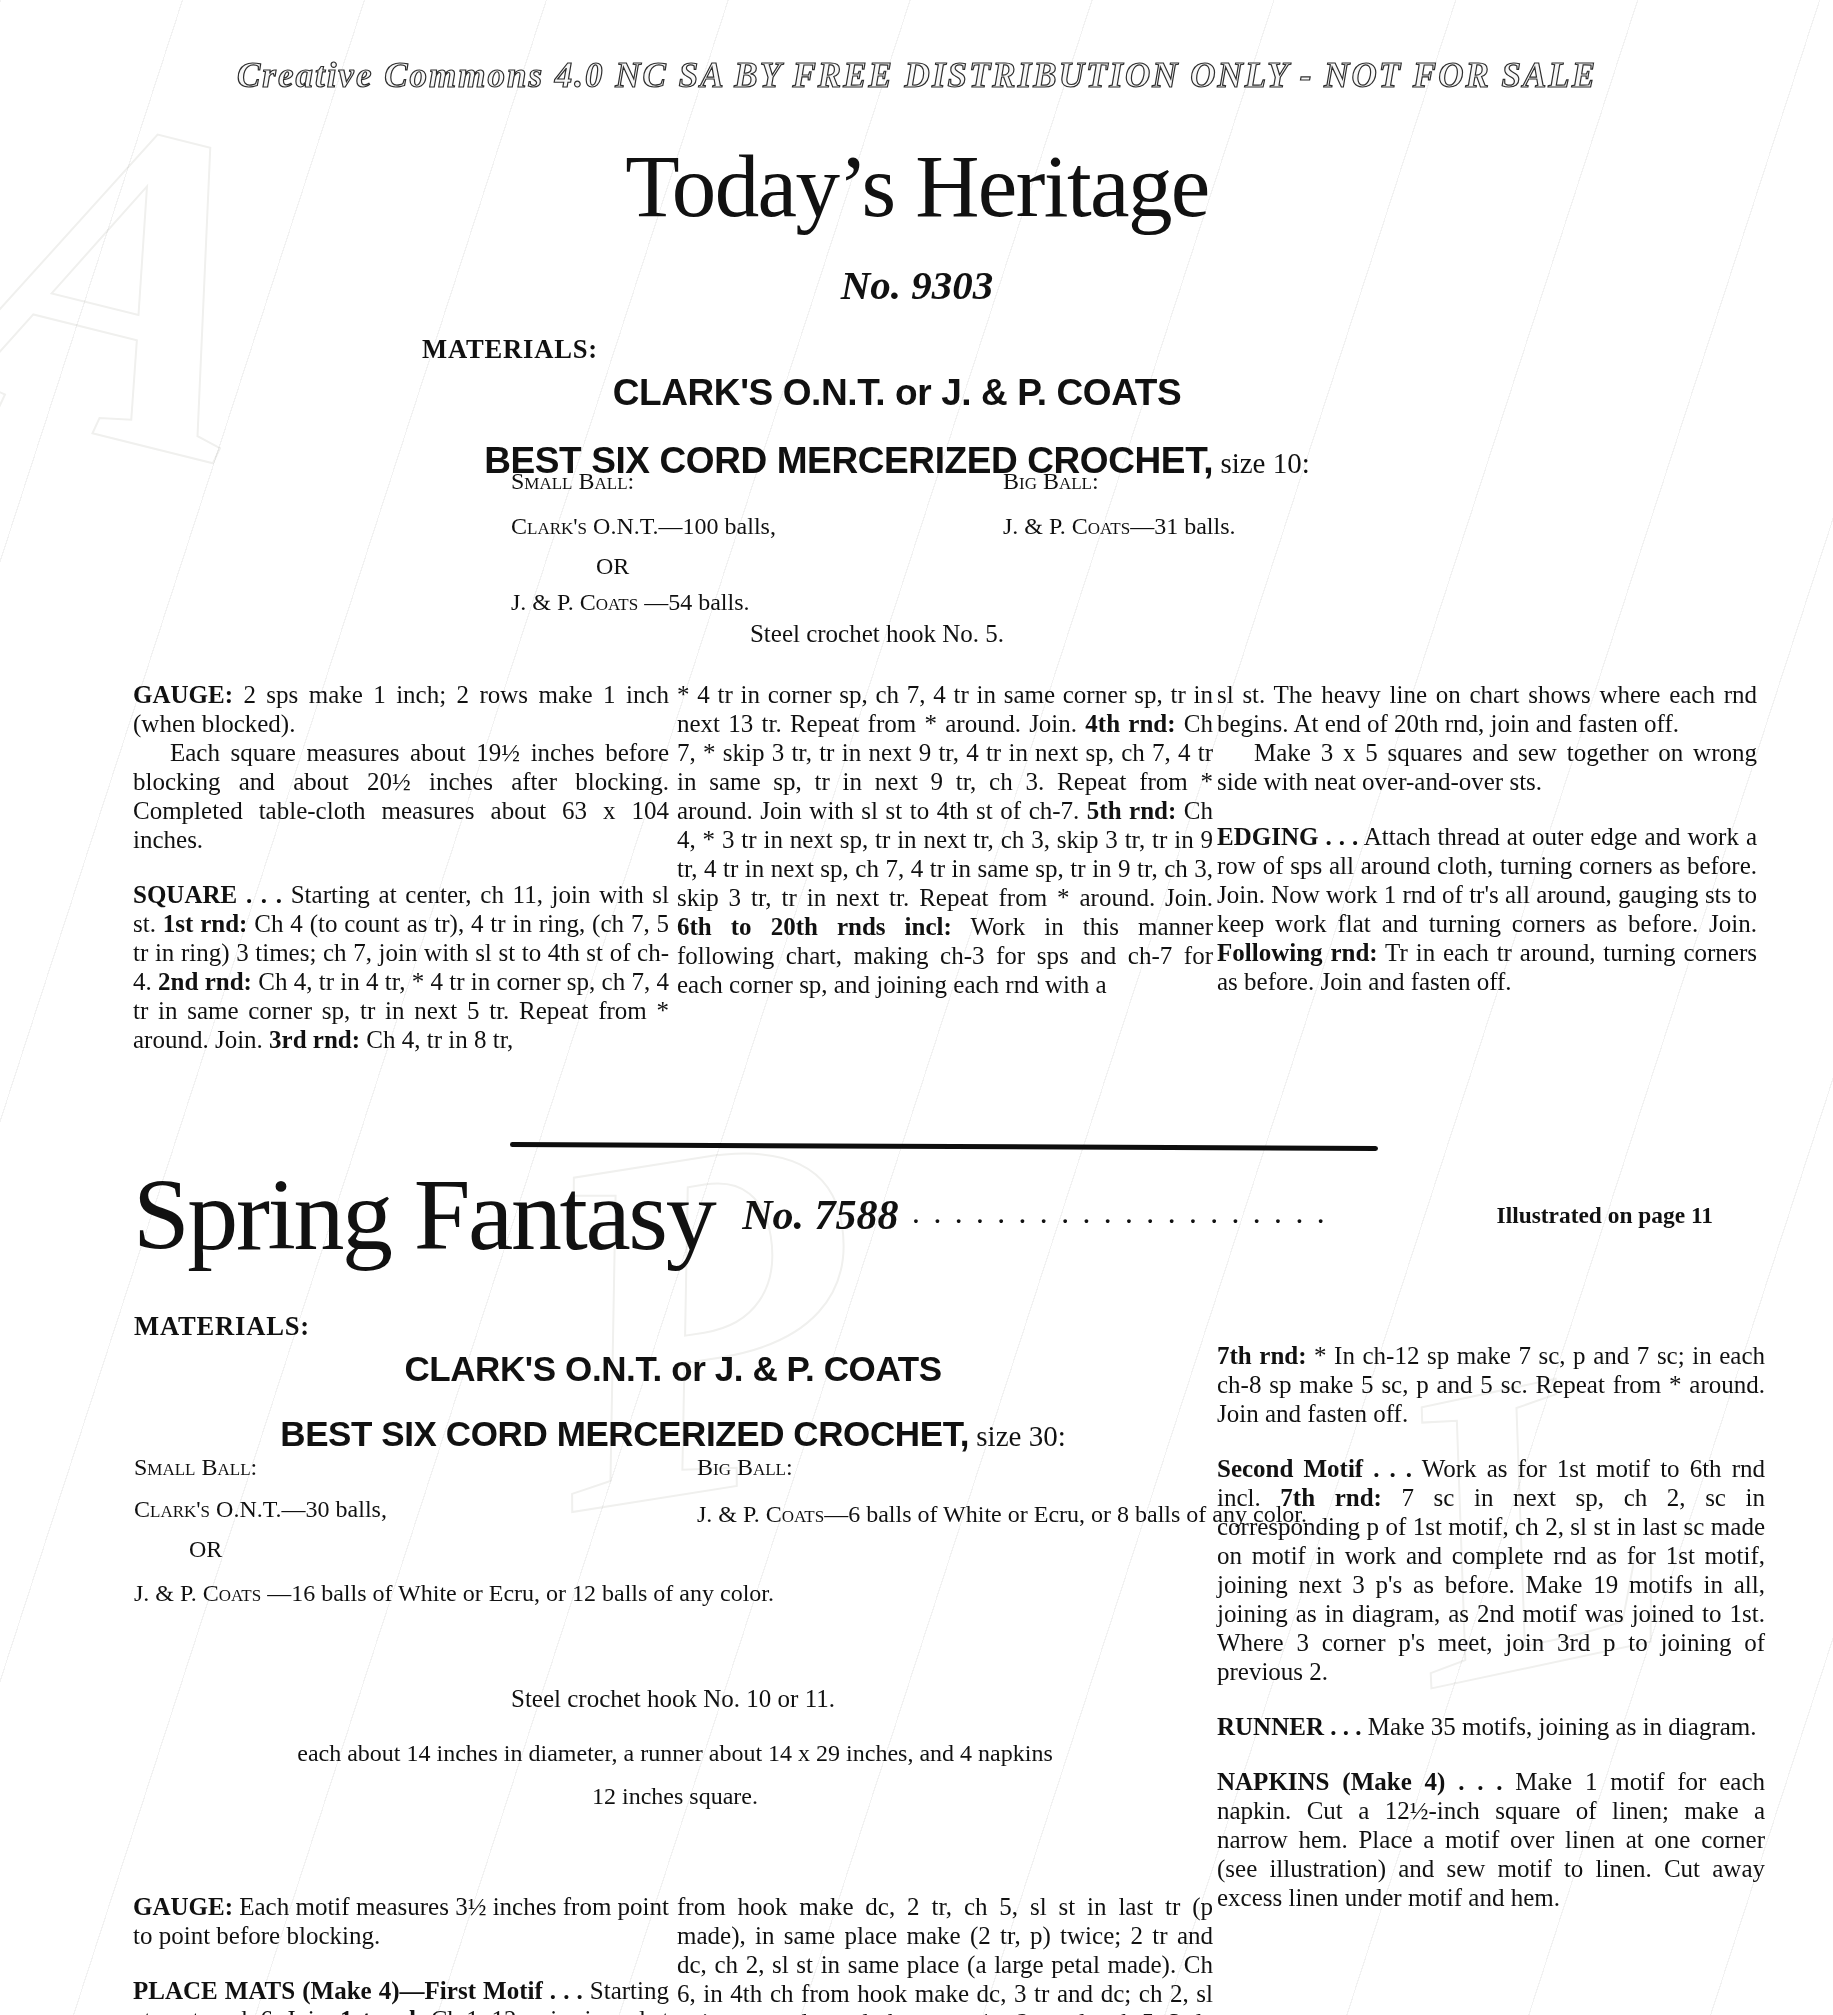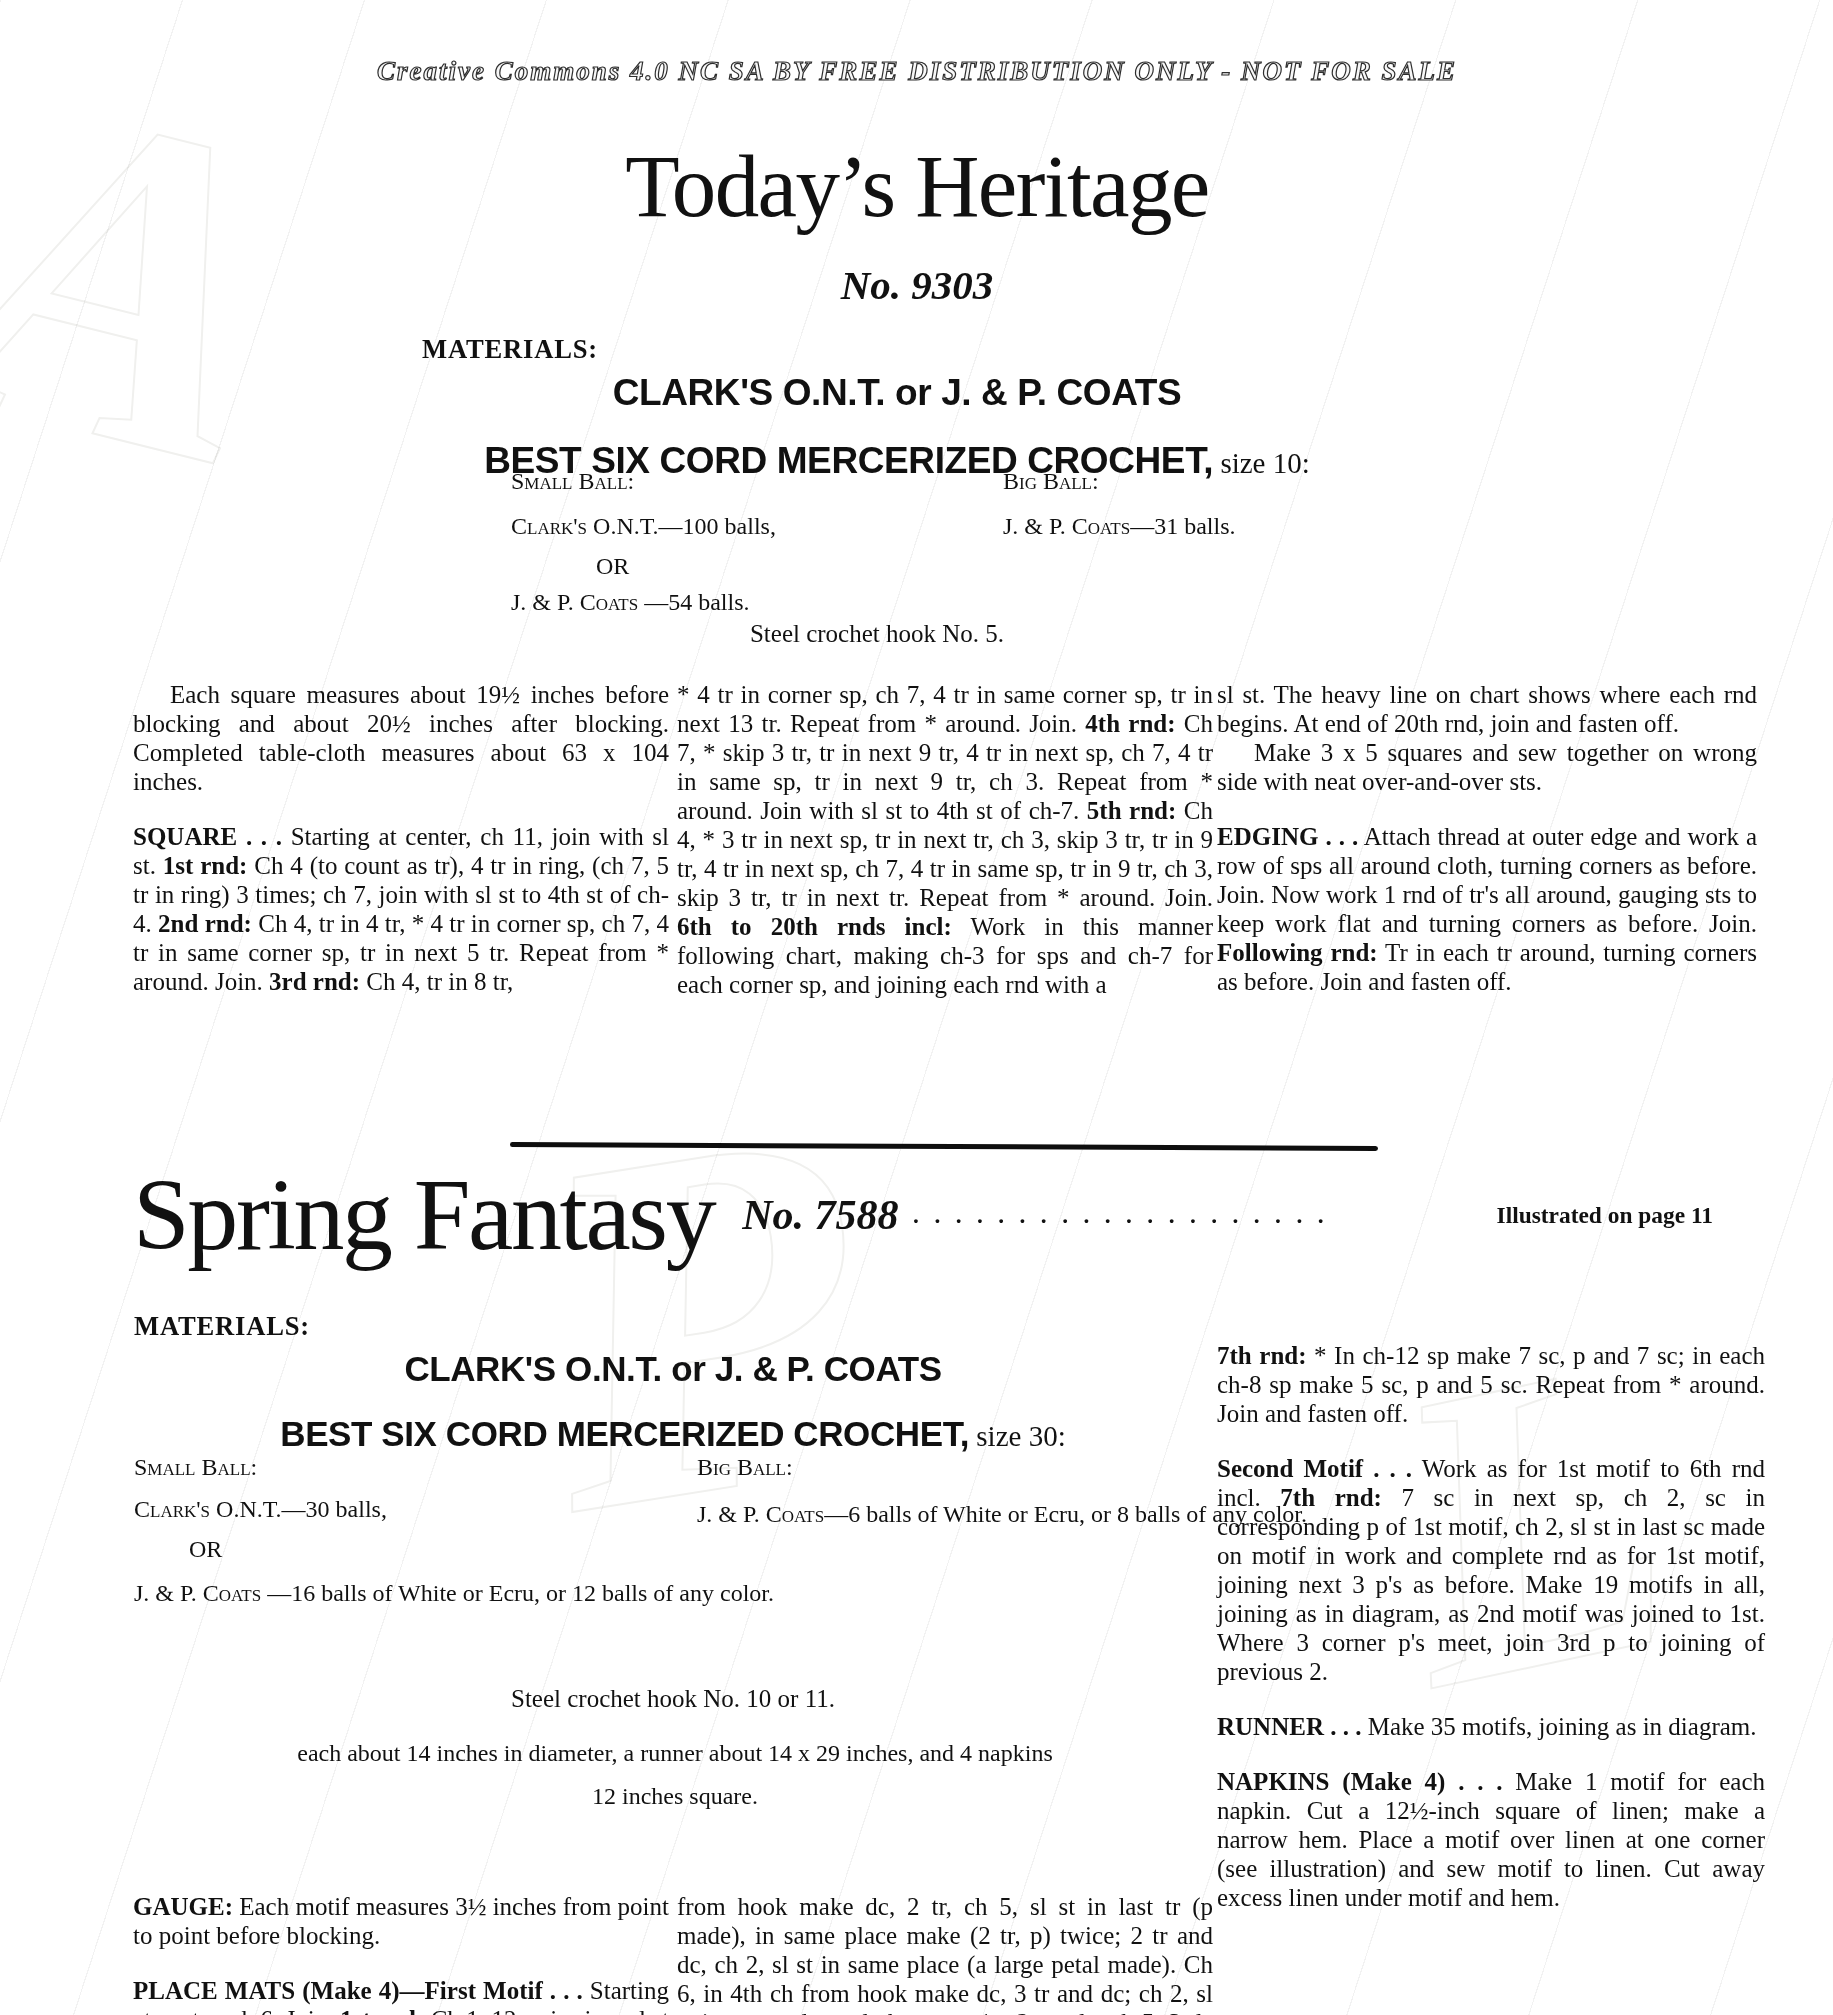--- a/index.html
+++ b/index.html
@@ -8,21 +8,21 @@
   
   #page::before{content:"";position:absolute;inset:0;z-index:1;pointer-events:none;
     background:repeating-linear-gradient(108deg, rgba(0,0,0,0.050) 0 1.2px, rgba(0,0,0,0) 1.2px 173px);}
   .ghost{position:absolute;z-index:0;color:transparent;-webkit-text-stroke:2px #f0f0ee;
          font-weight:bold;font-style:italic;line-height:1;user-select:none;}
   .layer{position:absolute;z-index:2;}
 
   
   .outline-text{color:#f7f7f7;-webkit-text-stroke:1.2px #2e2e2e;font-style:italic;font-weight:bold;}
 
-  #cc{top:56px;left:0;width:100%;text-align:center;font-size:27px;letter-spacing:2px;font-style:italic;}
+  #cc{top:56px;left:0;width:100%;text-align:center;font-size:35px;letter-spacing:2px;font-style:italic;}
 
   #title1{top:142px;left:0;width:100%;text-align:center;font-size:89px;letter-spacing:-1.6px;line-height:1;}
   #no1{top:261px;left:0;width:100%;text-align:center;font-size:41px;font-weight:bold;font-style:italic;}
 
   .mat-label{font-size:26.6px;font-weight:bold;letter-spacing:0.8px;}
   #mat1{left:422px;top:334px;}
   .brandline{text-align:center;font-family:"Liberation Sans","DejaVu Sans",sans-serif;
              font-weight:bold;font-size:37px;letter-spacing:-0.4px;white-space:nowrap;}
   #brand1{left:383px;top:372px;width:1028px;}
   #prod1{left:343px;top:440px;width:1108px;}
@@ -92,20 +92,21 @@
 
   <div id="sb1-label" class="layer ballline sc">Small Ball:</div>
   <div id="sb1-1" class="layer ballline"><span class="sc">Clark's O.N.T.</span><span>—100 balls,</span></div>
   <div id="sb1-or" class="layer ballline sc">OR</div>
   <div id="sb1-2" class="layer ballline"><span class="sc">J. &amp; P. Coats</span><span> —54 balls.</span></div>
   <div id="bb1-label" class="layer ballline sc">Big Ball:</div>
   <div id="bb1-1" class="layer ballline"><span class="sc">J. &amp; P. Coats</span><span>—31 balls.</span></div>
   <div id="hook1" class="layer">Steel crochet hook No. 5.</div>
 
   <div id="p1c1" class="layer col">
+      <p class="para"><b>GAUGE:</b><span> 2 sps make 1 inch; 2 rows make 1 inch (when blocked).</span></p>
       <p class="para indent"><span>Each square measures about 19½ inches before blocking and about 20½ inches after blocking. Completed table-cloth measures about 63 x 104 inches.</span></p>
       <p class="para gap"><b>SQUARE . . .</b><span> Starting at center, ch 11, join with sl st. </span><b>1st rnd:</b><span> Ch 4 (to count as tr), 4 tr in ring, (ch 7, 5 tr in ring) 3 times; ch 7, join with sl st to 4th st of ch-4. </span><b>2nd rnd:</b><span> Ch 4, tr in 4 tr, * 4 tr in corner sp, ch 7, 4 tr in same corner sp, tr in next 5 tr. Repeat from * around. Join. </span><b>3rd rnd:</b><span> Ch 4, tr in 8 tr,</span></p>
     </div>
   <div id="p1c2" class="layer col">
       <p class="para"><span>* 4 tr in corner sp, ch 7, 4 tr in same corner sp, tr in next 13 tr. Repeat from * around. Join. </span><b>4th rnd:</b><span> Ch 7, * skip 3 tr, tr in next 9 tr, 4 tr in next sp, ch 7, 4 tr in same sp, tr in next 9 tr, ch 3. Repeat from * around. Join with sl st to 4th st of ch-7. </span><b>5th rnd:</b><span> Ch 4, * 3 tr in next sp, tr in next tr, ch 3, skip 3 tr, tr in 9 tr, 4 tr in next sp, ch 7, 4 tr in same sp, tr in 9 tr, ch 3, skip 3 tr, tr in next tr. Repeat from * around. Join. </span><b>6th to 20th rnds incl:</b><span> Work in this manner following chart, making ch-3 for sps and ch-7 for each corner sp, and joining each rnd with a</span></p>
     </div>
   <div id="p1c3" class="layer col">
       <p class="para"><span>sl st. The heavy line on chart shows where each rnd begins. At end of 20th rnd, join and fasten off.</span></p>
       <p class="para indent"><span>Make 3 x 5 squares and sew together on wrong side with neat over-and-over sts.</span></p>
       <p class="para gap"><b>EDGING . . .</b><span> Attach thread at outer edge and work a row of sps all around cloth, turning corners as before. Join. Now work 1 rnd of tr's all around, gauging sts to keep work flat and turning corners as before. Join. </span><b>Following rnd:</b><span> Tr in each tr around, turning corners as before. Join and fasten off.</span></p>

